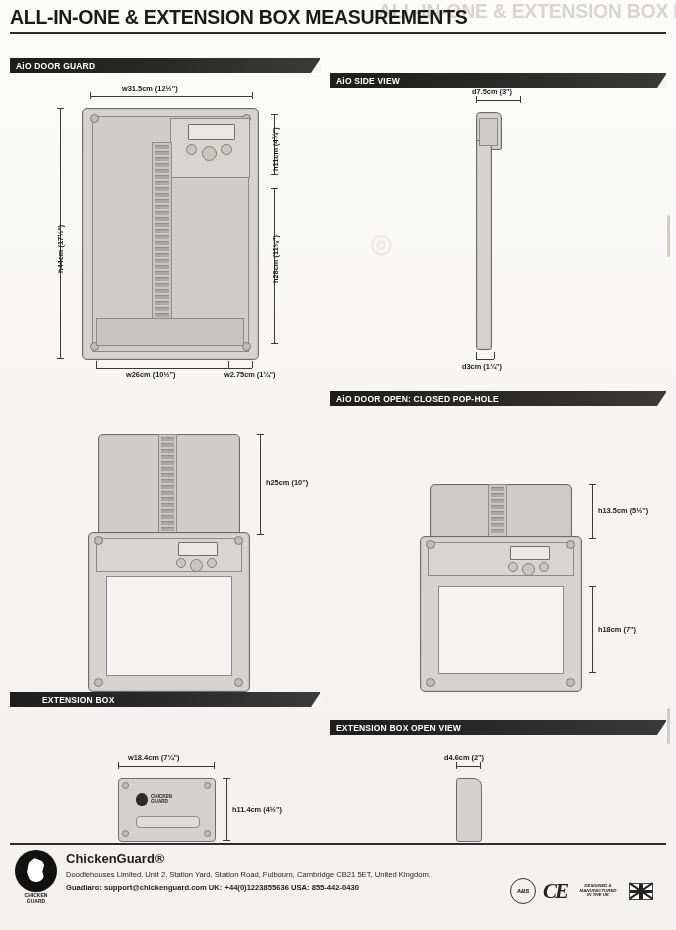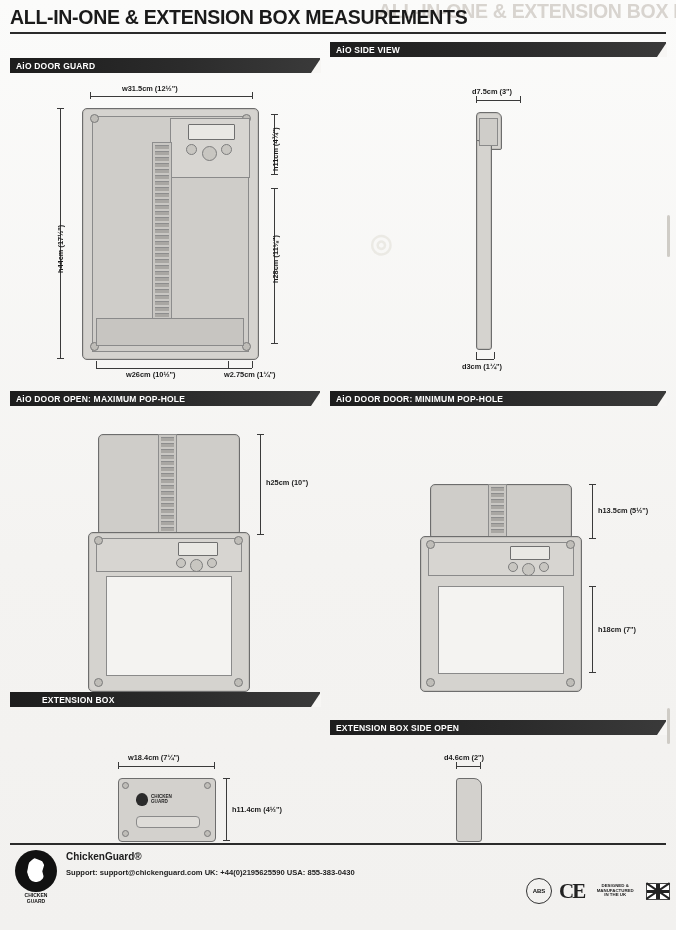--- a/index.html
+++ b/index.html
@@ -201,21 +201,21 @@
   }
   .foot-text {
     position: absolute;
     left: 66px;
     top: 850px;
     font-size: 7.6px;
     line-height: 1.45;
     color: #1c1c1c;
     width: 440px;
   }
-  .foot-text .brand { font-weight: bold; font-size: 10px; }
+  .foot-text .brand { font-weight: bold; font-size: 13px; }
   .foot-text .b { font-weight: bold; }
   .cert {
     position: absolute;
     top: 878px;
     display: flex;
     align-items: center;
     gap: 7px;
   }
   .abs-mark {
     width: 24px; height: 24px;
@@ -271,21 +271,21 @@
 <div class="page">
 
   <div class="title-ghost">ALL-IN-ONE &amp; EXTENSION BOX MEASUREMENTS</div>
   <div class="title">ALL-IN-ONE &amp; EXTENSION BOX MEASUREMENTS</div>
   <div class="title-rule"></div>
 
   <div class="bar" style="left:10px; top:58px; width:310px;">
     <span>AiO DOOR GUARD</span>
   </div>
 
-  <div class="bar" style="left:330px; top:42px; width:336px;">
+  <div class="bar" style="left:330px; top:73px; width:336px;">
     <span>AiO SIDE VIEW</span>
   </div>
 
   <div class="panel" style="left:10px; top:78px; width:310px; height:300px;">
     <div class="wm" style="left:150px; top:140px;">◎</div>
 
     <div class="dev-outer" style="left:72px; top:30px; width:175px; height:250px;"></div>
     <div class="dev-inner" style="left:82px; top:38px; width:155px; height:234px;"></div>
 
     <div class="screw" style="left:80px; top:36px;"></div>
@@ -376,25 +376,22 @@
     <div class="tick v" style="left:146px; top:18px;"></div>
     <div class="tick v" style="left:190px; top:18px;"></div>
     <div class="dlabel" style="left:142px; top:9px;">d7.5cm (3")</div>
 
     <div class="dim h" style="left:146px; top:281px; width:18px;"></div>
     <div class="tick v" style="left:146px; top:274px;"></div>
     <div class="tick v" style="left:164px; top:274px;"></div>
     <div class="dlabel" style="left:132px; top:284px;">d3cm (1¼")</div>
   </div>
 
-  <div class="bar" style="left:10px; top:391px; width:310px;">
-    <span>AiO DOOR OPEN: MAXIMUM POP-HOLE</span>
-  </div>
   <div class="bar" style="left:330px; top:391px; width:336px;">
-    <span>AiO DOOR DOOR: MINIMUM POP-HOLE</span>
+    <span>AiO DOOR OPEN: CLOSED POP-HOLE</span>
   </div>
 
   <div class="panel" style="left:10px; top:412px; width:310px; height:300px;">
     <div class="wm" style="left:150px; top:140px;">◎</div>
 
     <div class="dev-outer" style="left:88px; top:22px; width:140px; height:100px; background:#cfcdc9;"></div>
     <div class="ladder" style="left:148px; top:22px; width:17px; height:100px;">
       <i></i>
         <i></i>
         <i></i>
@@ -466,21 +463,21 @@
     <div class="dim v" style="left:262px; top:174px; height:86px;"></div>
     <div class="tick h" style="left:259px; top:174px;"></div>
     <div class="tick h" style="left:259px; top:260px;"></div>
     <div class="dlabel" style="left:268px; top:213px;">h18cm (7")</div>
   </div>
 
   <div class="bar" style="left:10px; top:692px; width:310px;padding-left:32px;">
     <span>EXTENSION BOX</span>
   </div>
   <div class="bar" style="left:330px; top:720px; width:336px;">
-    <span>EXTENSION BOX SIDE OPEN</span>
+    <span>EXTENSION BOX OPEN VIEW</span>
   </div>
 
   <div class="panel" style="left:10px; top:740px; width:310px; height:100px;">
     <div class="ext-body" style="left:108px; top:38px; width:96px; height:62px;"></div>
     <div class="screw" style="left:112px; top:42px; width:5px; height:5px;"></div>
     <div class="screw" style="left:194px; top:42px; width:5px; height:5px;"></div>
     <div class="screw" style="left:112px; top:90px; width:5px; height:5px;"></div>
     <div class="screw" style="left:194px; top:90px; width:5px; height:5px;"></div>
     <div style="position:absolute; left:126px; top:52px; width:62px; height:14px; display:flex; align-items:center; gap:3px;">
       <div style="width:12px;height:13px;background:#2b2b2b;border-radius:50% 50% 45% 45%;"></div>
@@ -519,27 +516,28 @@
   <div class="foot-logo">
     <div class="disc"></div>
     <div class="lbl">
       <div>CHICKEN</div>
       <div>GUARD</div>
     </div>
   </div>
 
   <div class="foot-text">
     <div class="brand">ChickenGuard®</div>
+    <div>Doodlehouses Limited. Unit 2, Station Yard, Station Road, Fulbourn, Cambridge CB21 5ET, United Kingdom.</div>
     <div style="margin-top:2px;">
-      <span class="b">Support:</span>
-      <span class="b">support@chickenguard.com  UK: +44(0)2195625590   USA: 855-383-0430</span>
-    </div>
-  </div>
-
-  <div class="cert" style="left:526px;">
+      <span class="b">Guadiaro:</span>
+      <span class="b">support@chickenguard.com  UK: +44(0)1223855636   USA: 855-442-0430</span>
+    </div>
+  </div>
+
+  <div class="cert" style="left:510px;font-style:italic;">
     <div class="abs-mark">
       <span>ABS</span>
     </div>
     <div class="ce-mark">CE</div>
     <div class="uk-mark">
       <div>DESIGNED &amp;</div>
       <div>MANUFACTURED</div>
       <div>IN THE UK</div>
     </div>
     <div class="flag"></div>

